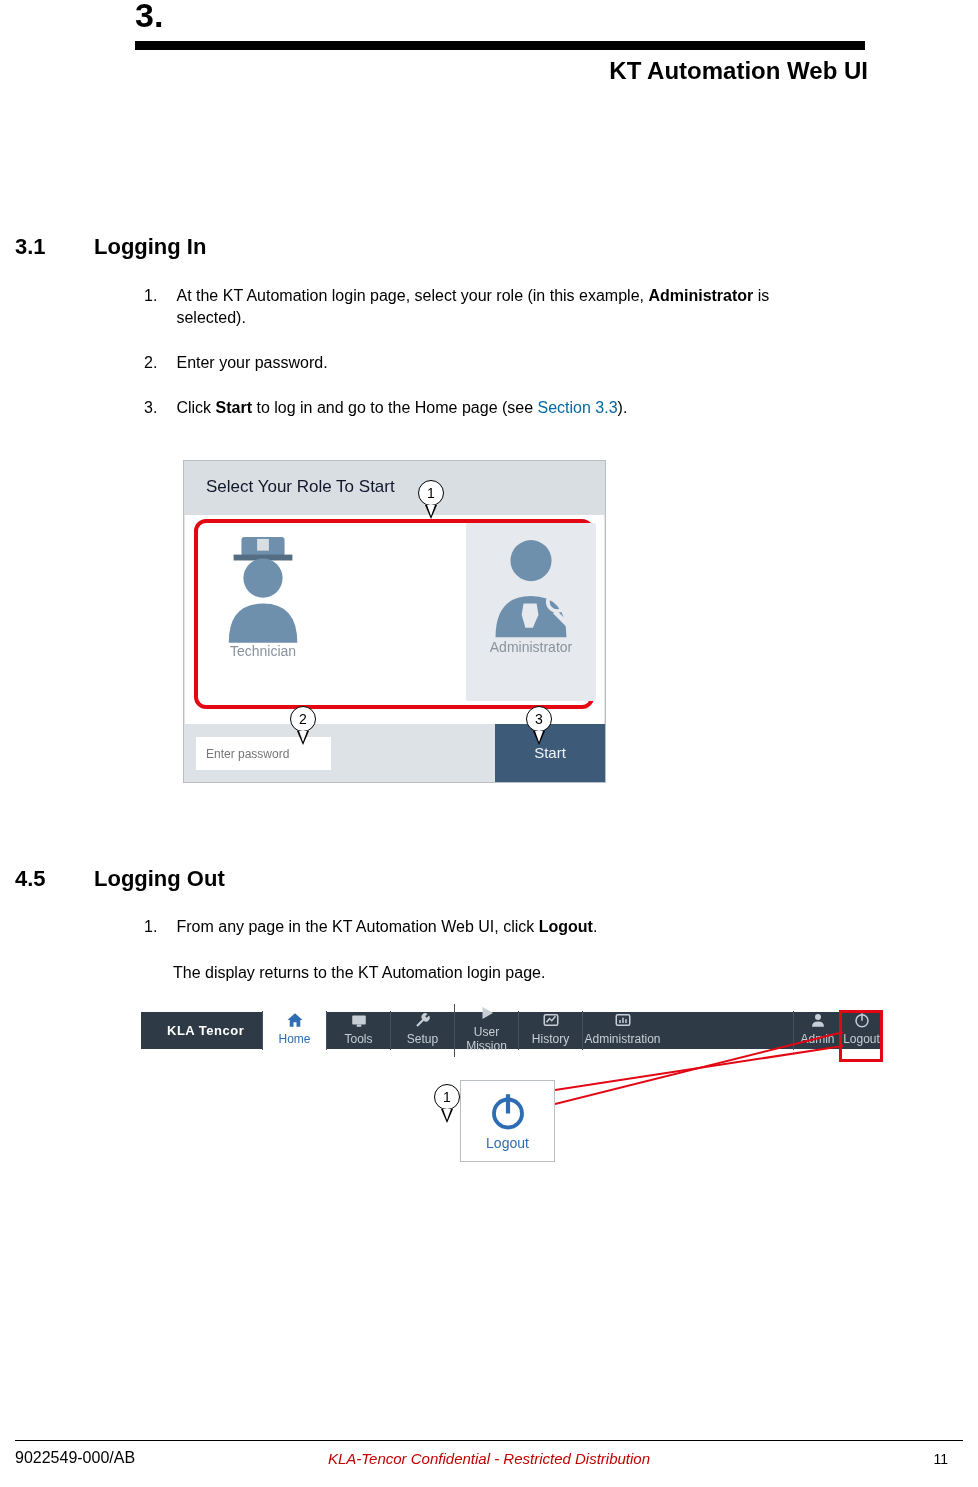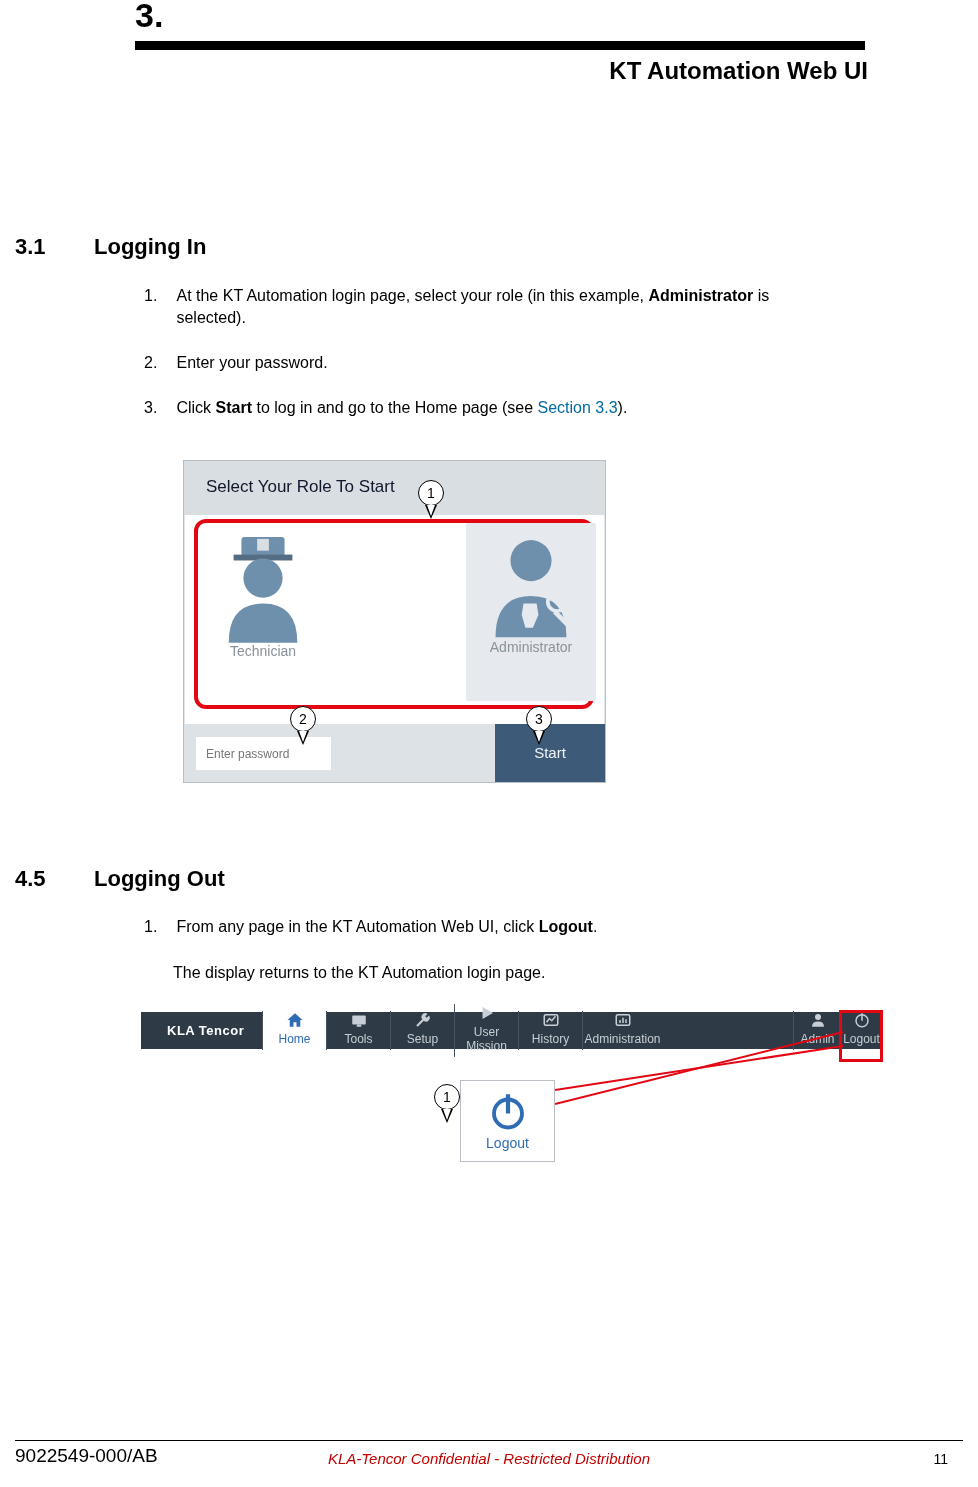--- a/index.html
+++ b/index.html
@@ -238,21 +238,21 @@
   .page-footer-rule {
     position: absolute;
     left: 15px; right: 15px;
     bottom: 46px;
     height: 1px;
     background: #000;
   }
   .footer-left {
     position: absolute;
     left: 15px; bottom: 20px;
-    font-size: 19px;
+    font-size: 16px;
   }
   .footer-center {
     position: absolute;
     left: 0; right: 0; bottom: 20px;
     text-align: center;
     font-size: 15px;
     font-style: italic;
     color: #c00000;
   }
   .footer-right {

